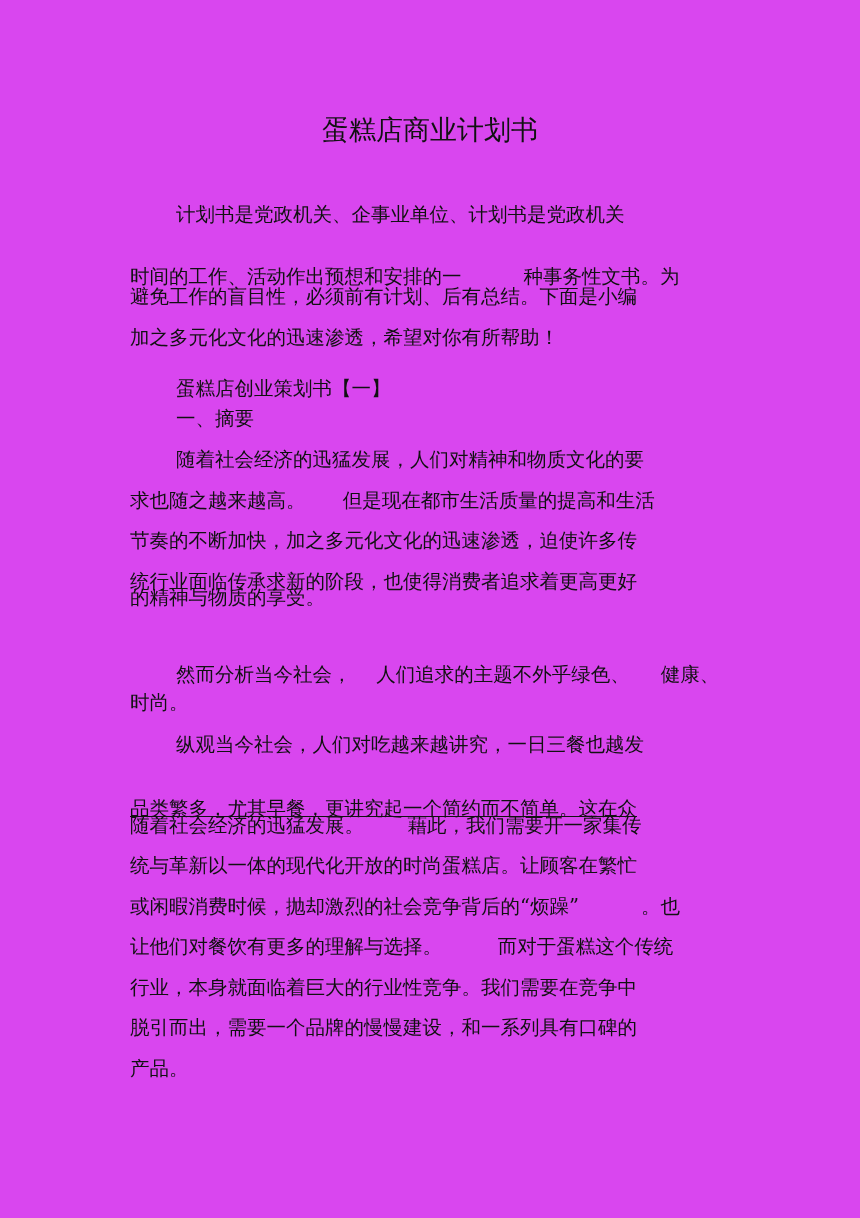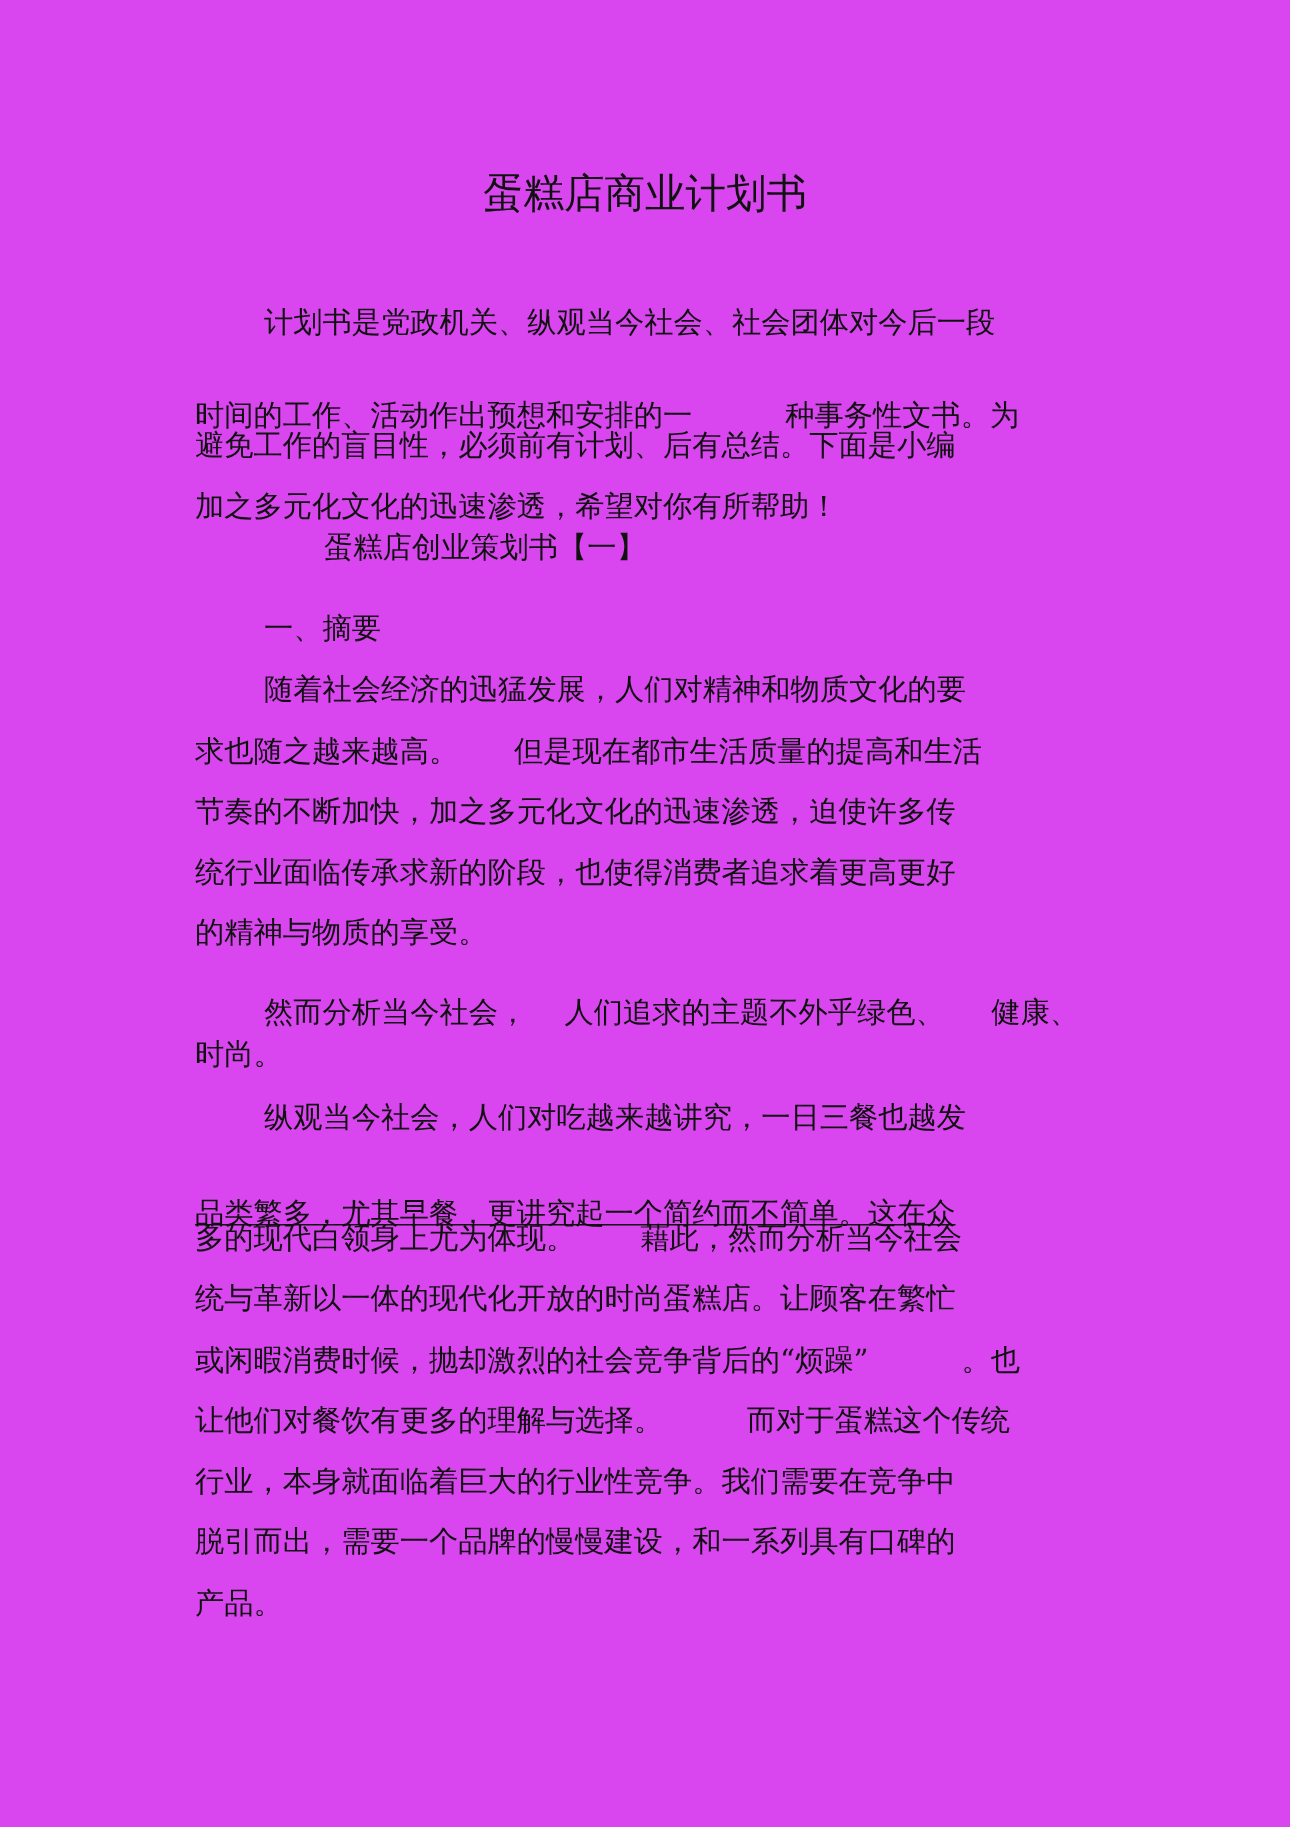--- a/index.html
+++ b/index.html
@@ -41,36 +41,36 @@
       white-space: pre;
       color: #111;
     }
   </style>
 </head>
 <body>
 
 <div class="page">
   <div class="title">蛋糕店商业计划书</div>
   <div id="lines">
-      <div class="line" style="left: 176px; top: 202px;">计划书是党政机关、纵观当今社会、社会团体对今后一段</div>
+      <div class="line" style="left: 176px; top: 202px;">计划书是党政机关、企事业单位、计划书是党政机关</div>
       <div class="line" style="left: 130px; top: 244px; margin-top: 20px;">时间的工作、活动作出预想和安排的一          种事务性文书。为</div>
       <div class="line" style="left: 130px; top: 284px;">避免工作的盲目性，必须前有计划、后有总结。下面是小编</div>
       <div class="line" style="left: 130px; top: 325px;">加之多元化文化的迅速渗透，希望对你有所帮助！</div>
-      <div class="line" style="left: 176px; top: 352px; margin-left: 40px;">蛋糕店创业策划书【一】</div>
+      <div class="line" style="left: 176px; top: 376px;">蛋糕店创业策划书【一】</div>
       <div class="line" style="left: 176px; top: 406px;">一、摘要</div>
       <div class="line" style="left: 176px; top: 447px;">随着社会经济的迅猛发展，人们对精神和物质文化的要</div>
       <div class="line" style="left: 130px; top: 488px;">求也随之越来越高。      但是现在都市生活质量的提高和生活</div>
       <div class="line" style="left: 130px; top: 528px;">节奏的不断加快，加之多元化文化的迅速渗透，迫使许多传</div>
       <div class="line" style="left: 130px; top: 569px;">统行业面临传承求新的阶段，也使得消费者追求着更高更好</div>
-      <div class="line" style="left: 130px; top: 609px;">的精神与物质的享受。</div>
+      <div class="line" style="left: 130px; top: 585px;">的精神与物质的享受。</div>
       <div class="line" style="left: 176px; top: 650px; margin-top: 12px;">然而分析当今社会，    人们追求的主题不外乎绿色、     健康、</div>
       <div class="line" style="left: 130px; top: 690px;">时尚。</div>
       <div class="line" style="left: 176px; top: 732px;">纵观当今社会，人们对吃越来越讲究，一日三餐也越发</div>
       <div class="line" style="left: 130px; top: 796px; text-decoration: underline;">品类繁多，尤其早餐，更讲究起一个简约而不简单。这在众</div>
-      <div class="line" style="left: 130px; top: 813px;">多的现代白领身上尤为体现。       藉此，然而分析当今社会</div>
+      <div class="line" style="left: 130px; top: 813px;">随着社会经济的迅猛发展。       藉此，我们需要开一家集传</div>
       <div class="line" style="left: 130px; top: 853px;">统与革新以一体的现代化开放的时尚蛋糕店。让顾客在繁忙</div>
       <div class="line" style="left: 130px; top: 894px;">或闲暇消费时候，抛却激烈的社会竞争背后的“烦躁”          。也</div>
       <div class="line" style="left: 130px; top: 934px;">让他们对餐饮有更多的理解与选择。         而对于蛋糕这个传统</div>
       <div class="line" style="left: 130px; top: 975px;">行业，本身就面临着巨大的行业性竞争。我们需要在竞争中</div>
       <div class="line" style="left: 130px; top: 1015px;">脱引而出，需要一个品牌的慢慢建设，和一系列具有口碑的</div>
       <div class="line" style="left: 130px; top: 1056px;">产品。</div>
     </div>
 </div>
 
 </body></html>

